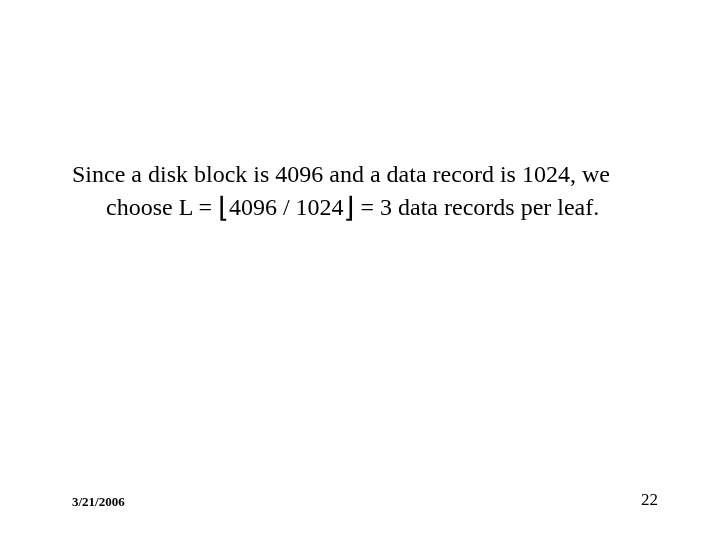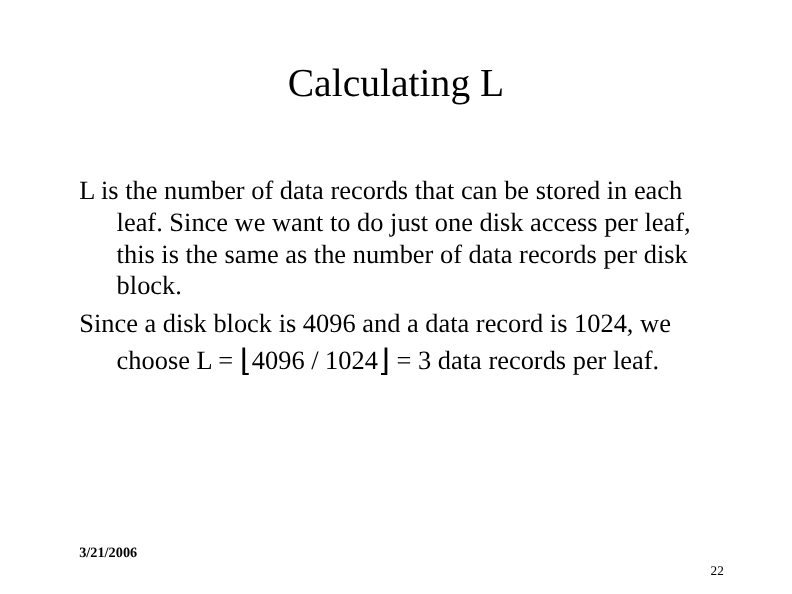--- a/index.html
+++ b/index.html
@@ -42,38 +42,36 @@
   .footer-left {
     position: absolute;
     left: 72px;
     bottom: 30px;
     font-size: 13px;
     font-weight: bold;
   }
   .footer-right {
     position: absolute;
     right: 62px;
-    bottom: 13px;
-    font-size: 12px;
+    bottom: 30px;
+    font-size: 17px;
   }
   .floor-l, .floor-r {
     font-size: 28px;
     position: relative;
     top: 2px;
   }
 </style>
 </head>
 <body>
 
 <div class="slide">
 
-  <div class="title">Calculating L</div>
 
   <div class="body">
-    <p>L is the number of data records that can be stored in each leaf.  Since we want to do just one disk access per leaf, this is the same as the number of data records per disk block.</p>
     <p>
       <span>Since a disk block is 4096 and a data record is 1024, we choose L = </span><span class="floor-l">⌊</span><span>4096 / 1024</span><span class="floor-r">⌋</span><span> = 3 data records per leaf.</span>
     </p>
   </div>
 
   <div class="footer-left">3/21/2006</div>
   <div class="footer-right">22</div>
 
 </div>
 

